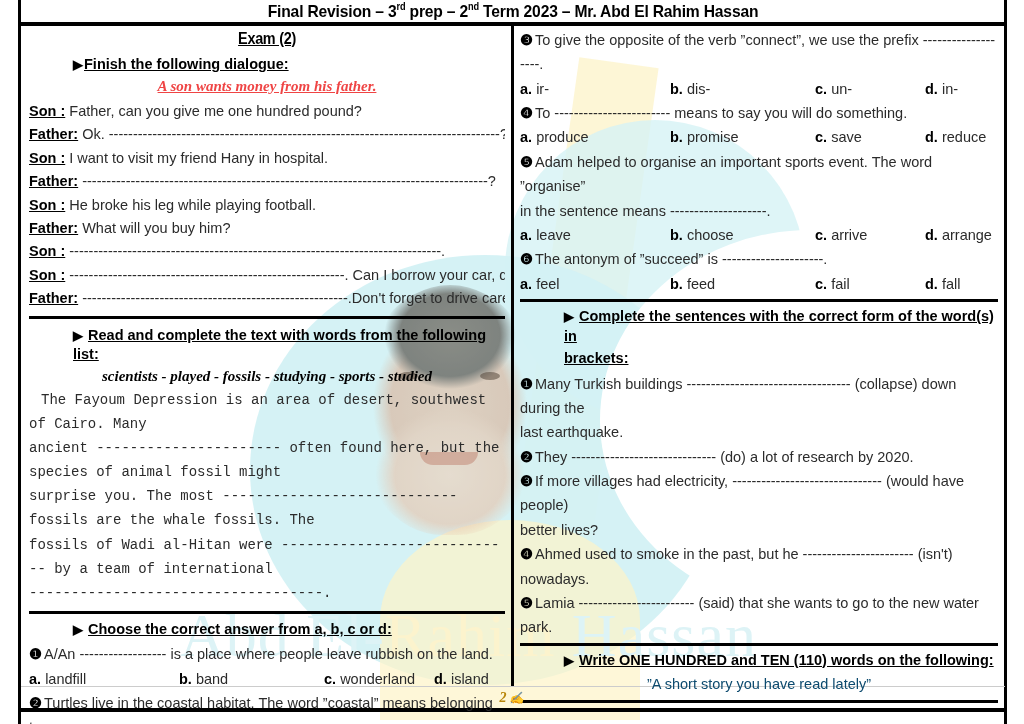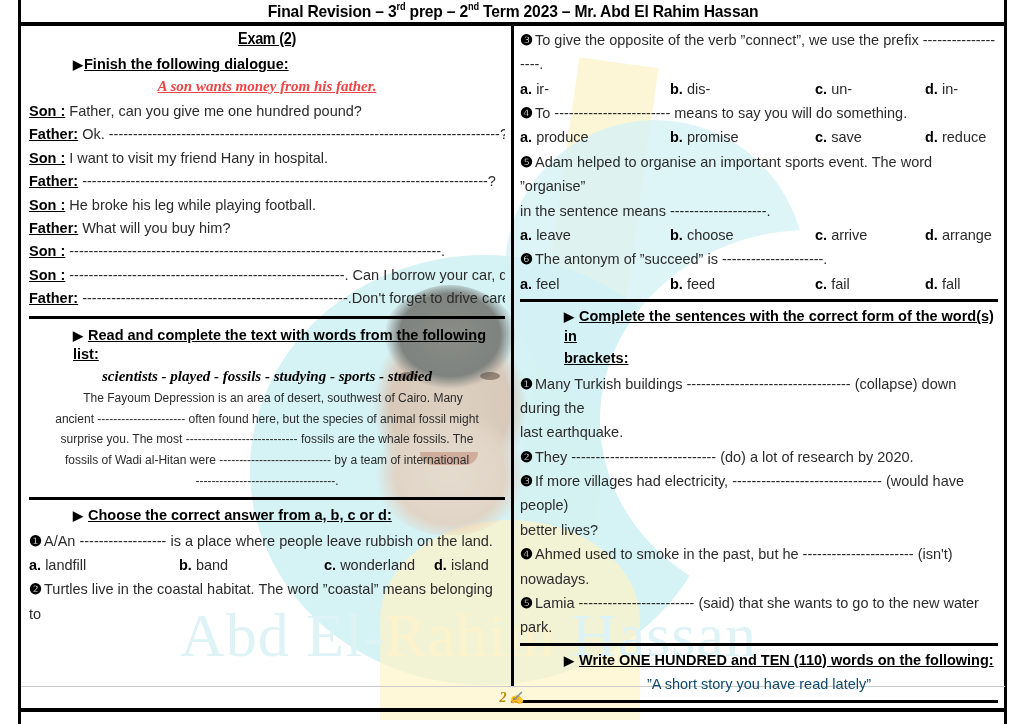--- a/index.html
+++ b/index.html
@@ -216,25 +216,26 @@
     white-space: nowrap;
     overflow: hidden;
   }
   .spk {
     font-weight: bold;
     color: #000;
     text-decoration: underline;
   }
 
   .para {
-    font-size: 12px;
+    font-size: 14px;
     line-height: 1.72;
     color: #2b2b2b;
     margin: 0;
-    text-align: center;
+    text-align: left;
+    font-family: Liberation Mono, monospace;
   }
   .para.indent { text-indent: 12px; }
 
   .q-line {
     font-size: 14.5px;
     line-height: 1.68;
     color: #2b2b2b;
   }
   .num { font-weight: bold; color: #000; margin-right: 2px; }
 

